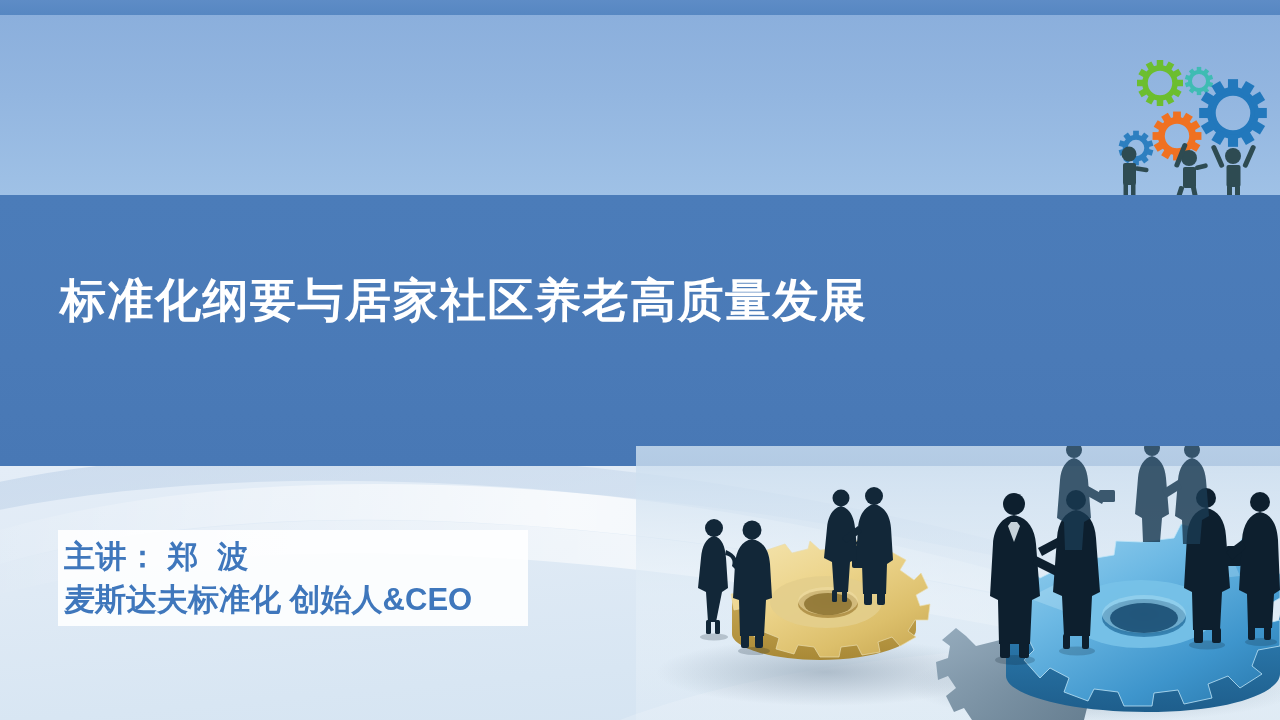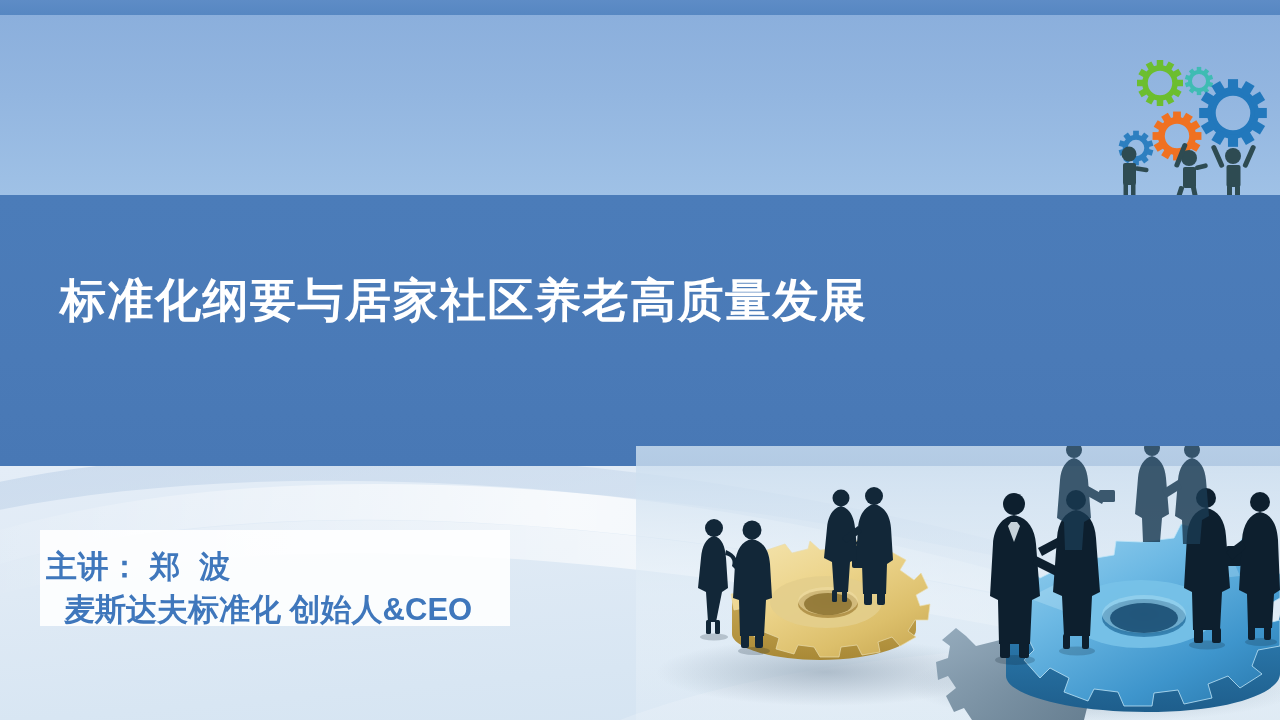--- a/index.html
+++ b/index.html
@@ -55,34 +55,34 @@
     font-size:46px;
     font-weight:bold;
     letter-spacing:1.5px;
     line-height:1.05;
     white-space:nowrap;
   }
 
   
   .presenter-box {
     position:absolute;
-    left:40px; top:530px;
+    left:58px; top:530px;
     width:470px; height:96px;
     background:rgba(255,255,255,0.88);
-    padding:16px 0 0 6px;
+    padding:6px 0 0 6px;
   }
   .presenter-line {
     color:#3F77BC;
     font-size:31px;
     font-weight:bold;
     line-height:1.38;
     white-space:pre;
     letter-spacing:0.5px;
   }
-  .presenter-line.l2 { letter-spacing:0px;margin-left:18px; }
+  .presenter-line.l2 { letter-spacing:0px; }
 
   
   .gear-cluster {
     position:absolute; right:0px; top:48px;
     width:165px; height:148px;
   }
 
   
   .hero-art {
     position:absolute; left:636px; top:446px;

